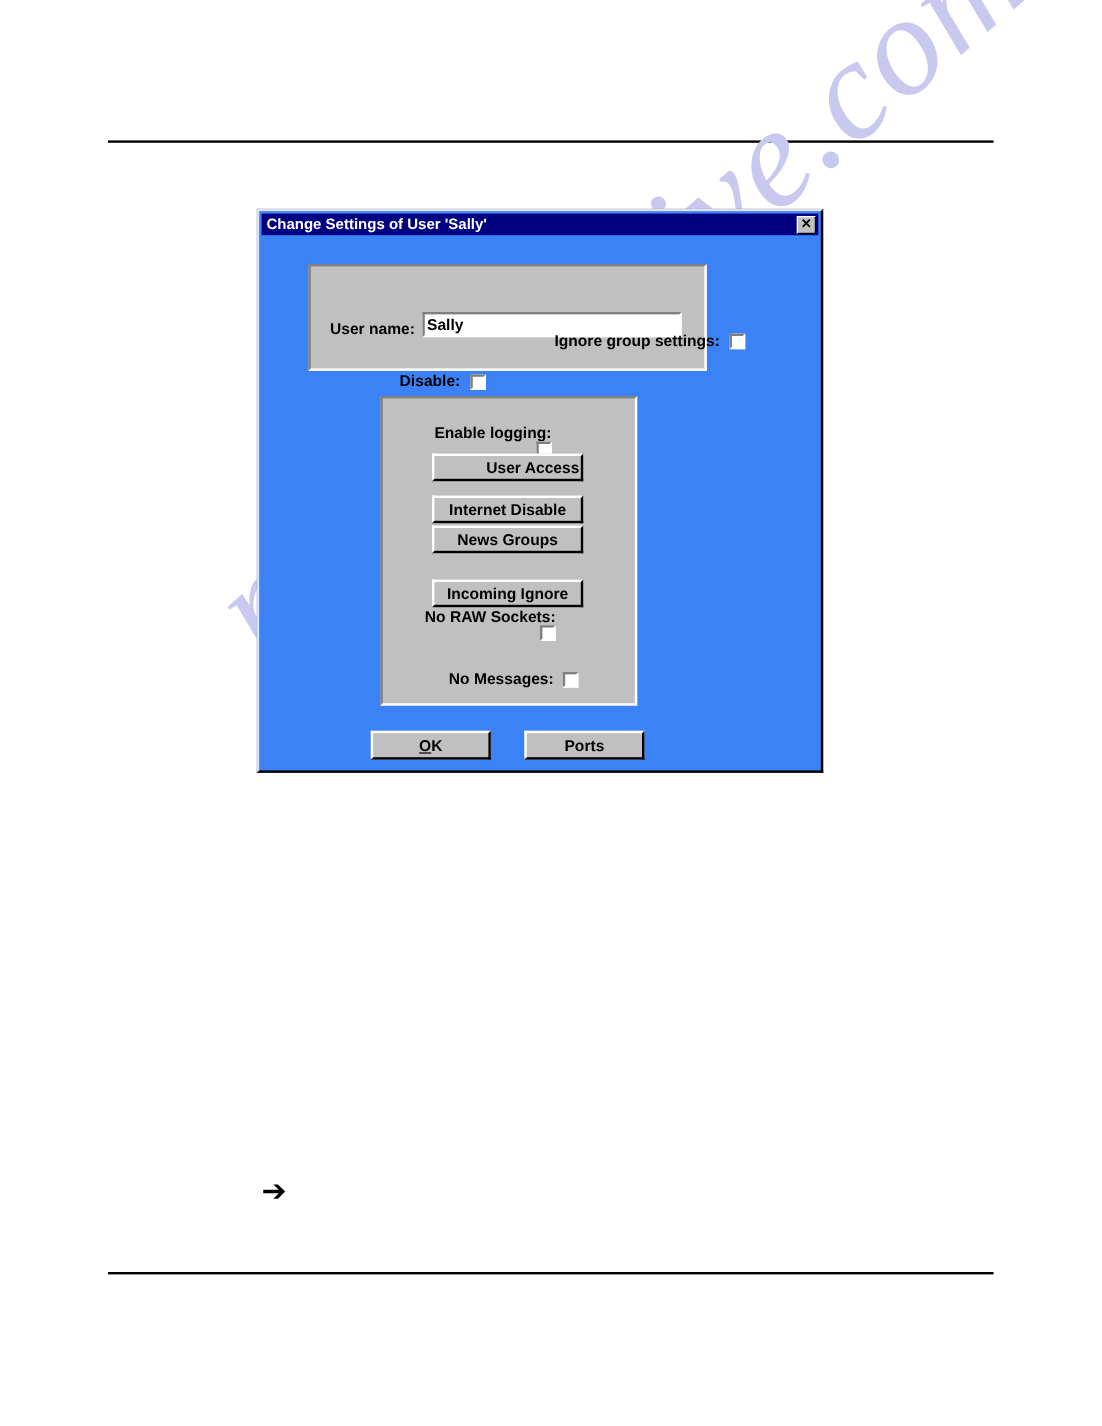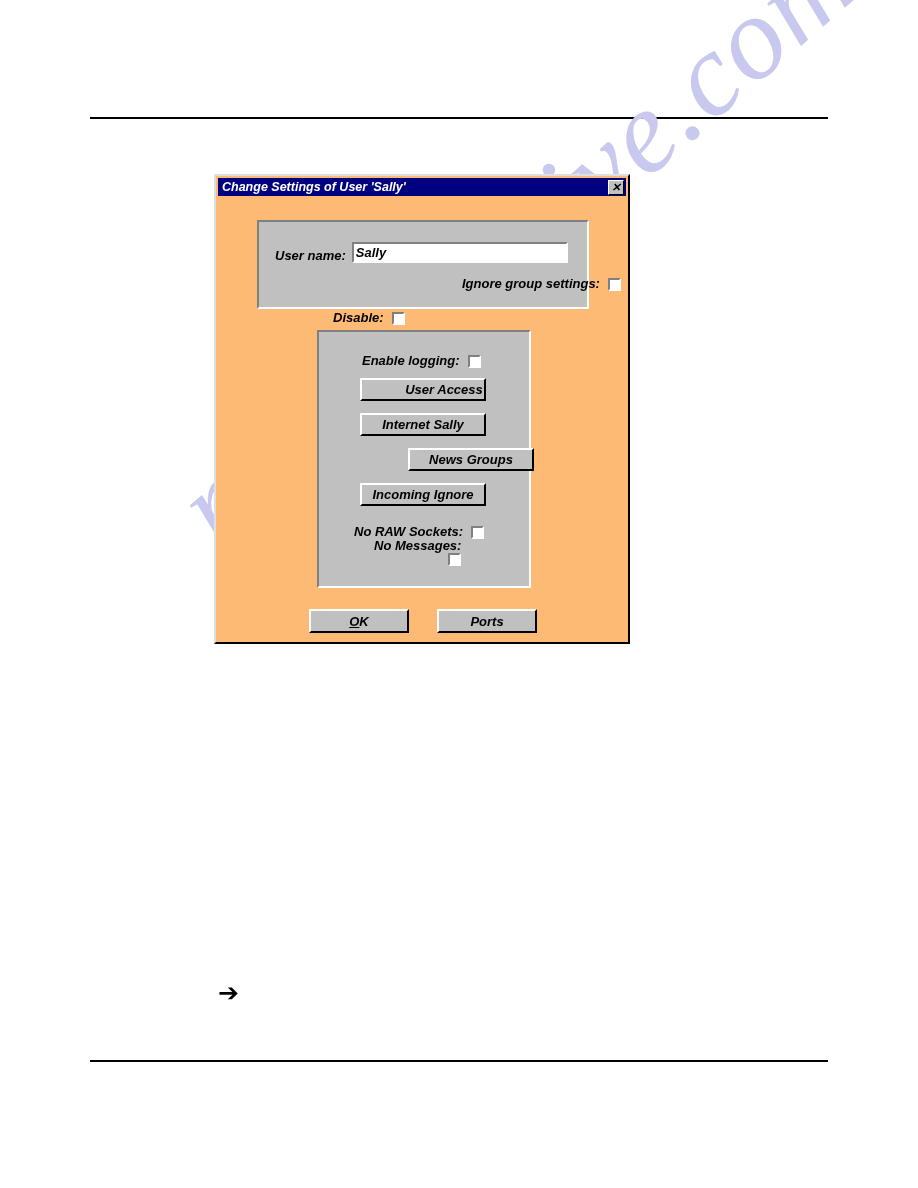--- a/index.html
+++ b/index.html
@@ -57,31 +57,30 @@
     white-space: nowrap;
     user-select: none;
     pointer-events: none;
   }
 
   
   .dialog {
     position: absolute;
     left: 214px;
     top: 174px;
-    width: 416px;
+    width: 472px;
     height: 470px;
-    background: #fdba74;
+    background: #3b82f6;
     border-top: 2px solid #dfdfdf;
     border-left: 2px solid #dfdfdf;
     border-right: 2px solid #000000;
     border-bottom: 2px solid #000000;
     box-sizing: border-box;
     font-size: 13px;
     color: #000000;
-    font-style: italic;
   }
   .titlebar {
     height: 18px;
     margin: 2px 2px 0 2px;
     background: #000080;
     display: flex;
     align-items: center;
     justify-content: space-between;
     padding: 0 2px 0 4px;
     box-sizing: border-box;
@@ -162,20 +161,21 @@
     box-sizing: border-box;
     margin-left: 6px;
     font-size: 13px;
     font-weight: bold;
     font-family: "Liberation Sans", sans-serif;
     color: #000000;
     padding: 0 0 0 2px;
     display: flex;
     align-items: center;
     cursor: text;
+    margin-top: 18px;
   }
 
   .disable-row { left: 74px; top: 54px; margin-top: 34px; }
   .ignore-row  { left: 203px; top: 54px; }
 
   
   .checkbox {
     width: 13px;
     height: 13px;
     background: #ffffff;
@@ -208,26 +208,26 @@
     white-space: nowrap;
   }
   .opt-btn {
     position: absolute;
     left: 41px;
     width: 126px;
     height: 23px;
   }
   .opt-btn-0 { top: 46px; padding-left: 42px; }
   .opt-btn-1 { top: 81px; }
-  .opt-btn-2 { top: 116px; margin-left: 48px; }
+  .opt-btn-2 { top: 106px; }
   .opt-btn-3 { top: 151px; }
 
-  .enable-row   { left: 43px; top: 21px; }
-  .rawsock-row  { left: 35px; top: 192px; }
-  .nomsg-row    { left: 55px; top: 206px; flex-direction: column; }
+  .enable-row   { left: 43px; top: 21px; flex-direction: column; }
+  .rawsock-row  { left: 35px; top: 174px; flex-direction: column; }
+  .nomsg-row    { left: 55px; top: 226px; }
 
   
   .action-btn {
     position: absolute;
     height: 24px;
     width: 100px;
   }
   .ok-button     { left: 93px; top: 433px; }
   .cancel-button { left: 221px; top: 433px; }
   .ok-button .accel { text-decoration: underline; }
@@ -271,21 +271,21 @@
     </div>
 
     <div class="group group-options">
 
       <div class="row enable-row">
         <span class="label">Enable logging:</span>
         <span class="checkbox"></span>
       </div>
 
       <div class="btn opt-btn opt-btn-0">User Access</div>
-      <div class="btn opt-btn opt-btn-1">Internet Sally</div>
+      <div class="btn opt-btn opt-btn-1">Internet Disable</div>
       <div class="btn opt-btn opt-btn-2">News Groups</div>
       <div class="btn opt-btn opt-btn-3">Incoming Ignore</div>
 
       <div class="row rawsock-row">
         <span class="label">No RAW Sockets:</span>
         <span class="checkbox"></span>
       </div>
 
       <div class="row nomsg-row">
         <span class="label">No Messages:</span>

